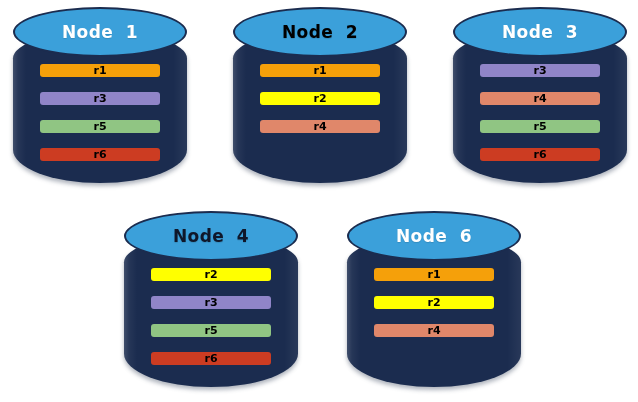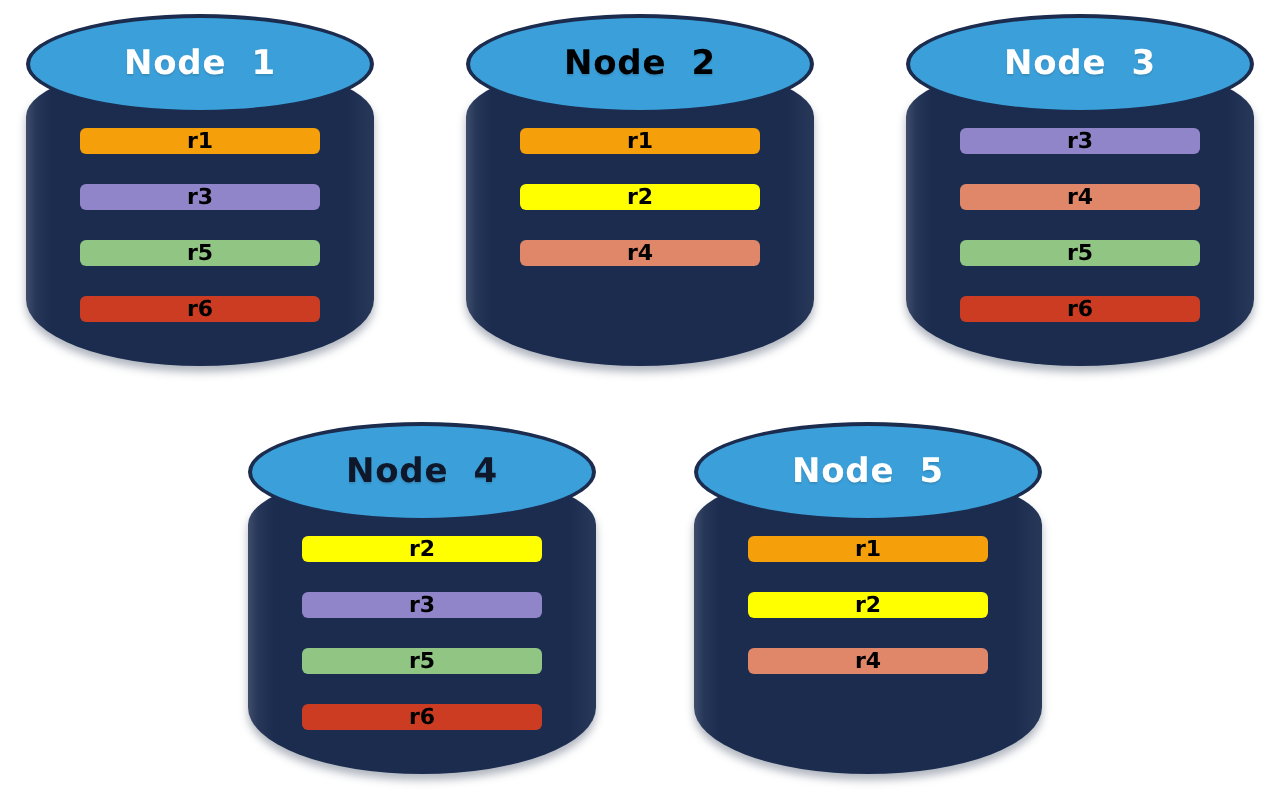--- a/index.html
+++ b/index.html
@@ -190,21 +190,21 @@
         </div>
         <div class="replica" style="background: rgb(204, 60, 34);">
           <span class="replica-label">r6</span>
         </div>
       </div>
     </div>
     <div class="node" style="left: 347px; top: 211px;">
       <div class="cyl-body" style="background: rgb(27, 44, 79);"></div>
       <div class="cyl-sheen"></div>
       <div class="cyl-top" style="background: rgb(59, 160, 218);">
-        <span class="node-label" style="color: rgb(255, 255, 255);">Node  5</span>
+        <span class="node-label" style="color: rgb(255, 255, 255);">Node  6</span>
       </div>
       <div class="replica-list">
         <div class="replica" style="background: rgb(245, 160, 10);">
           <span class="replica-label">r1</span>
         </div>
         <div class="replica" style="background: rgb(255, 255, 0);">
           <span class="replica-label">r2</span>
         </div>
         <div class="replica" style="background: rgb(224, 135, 106);">
           <span class="replica-label">r4</span>

